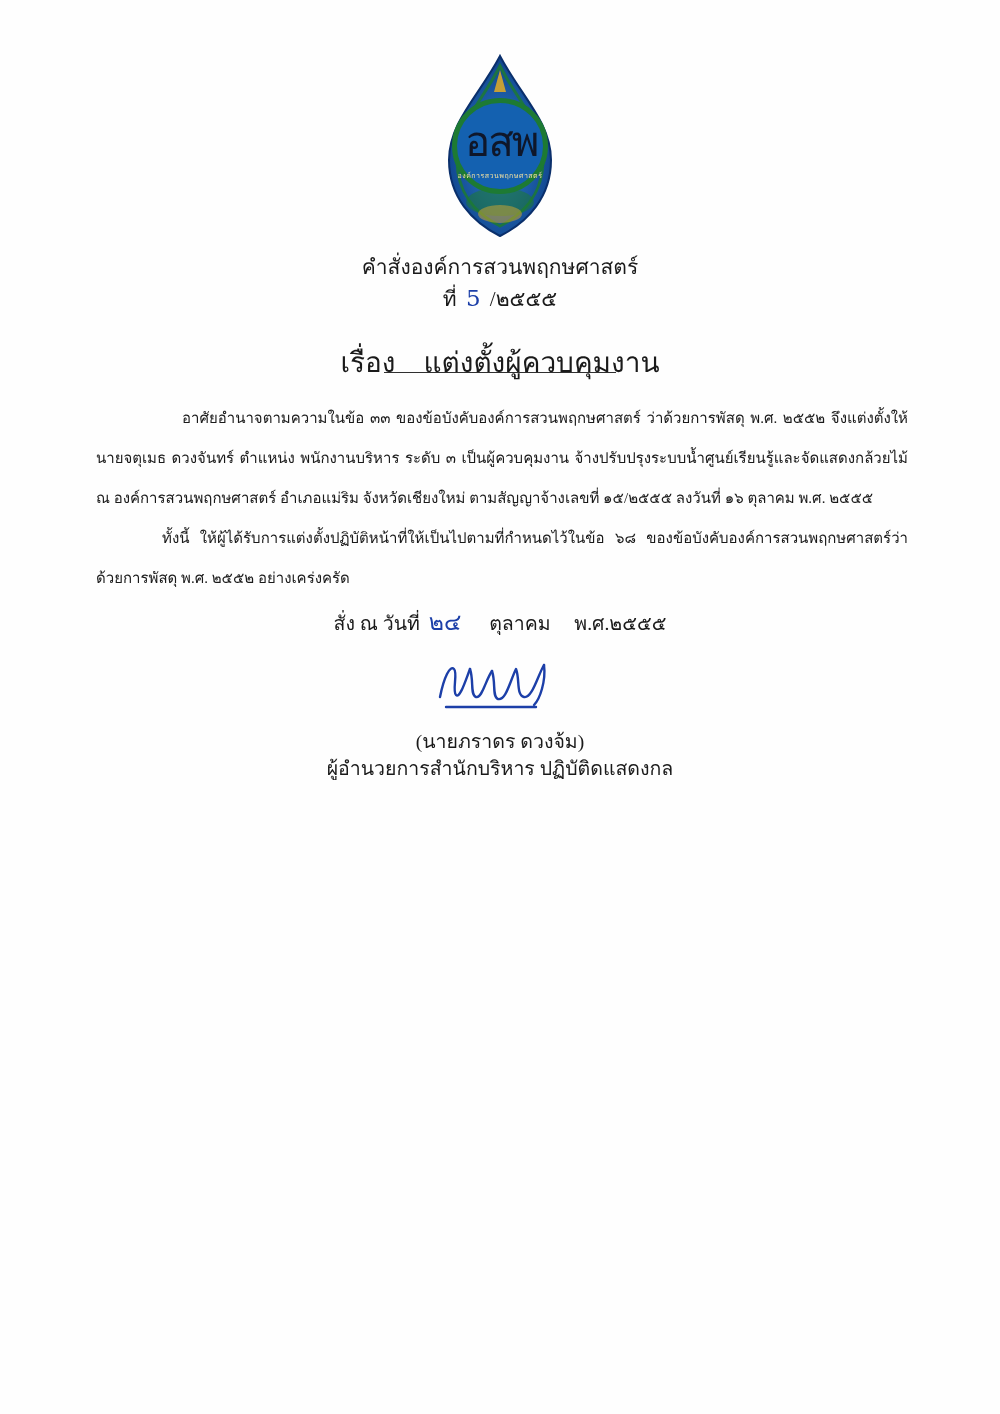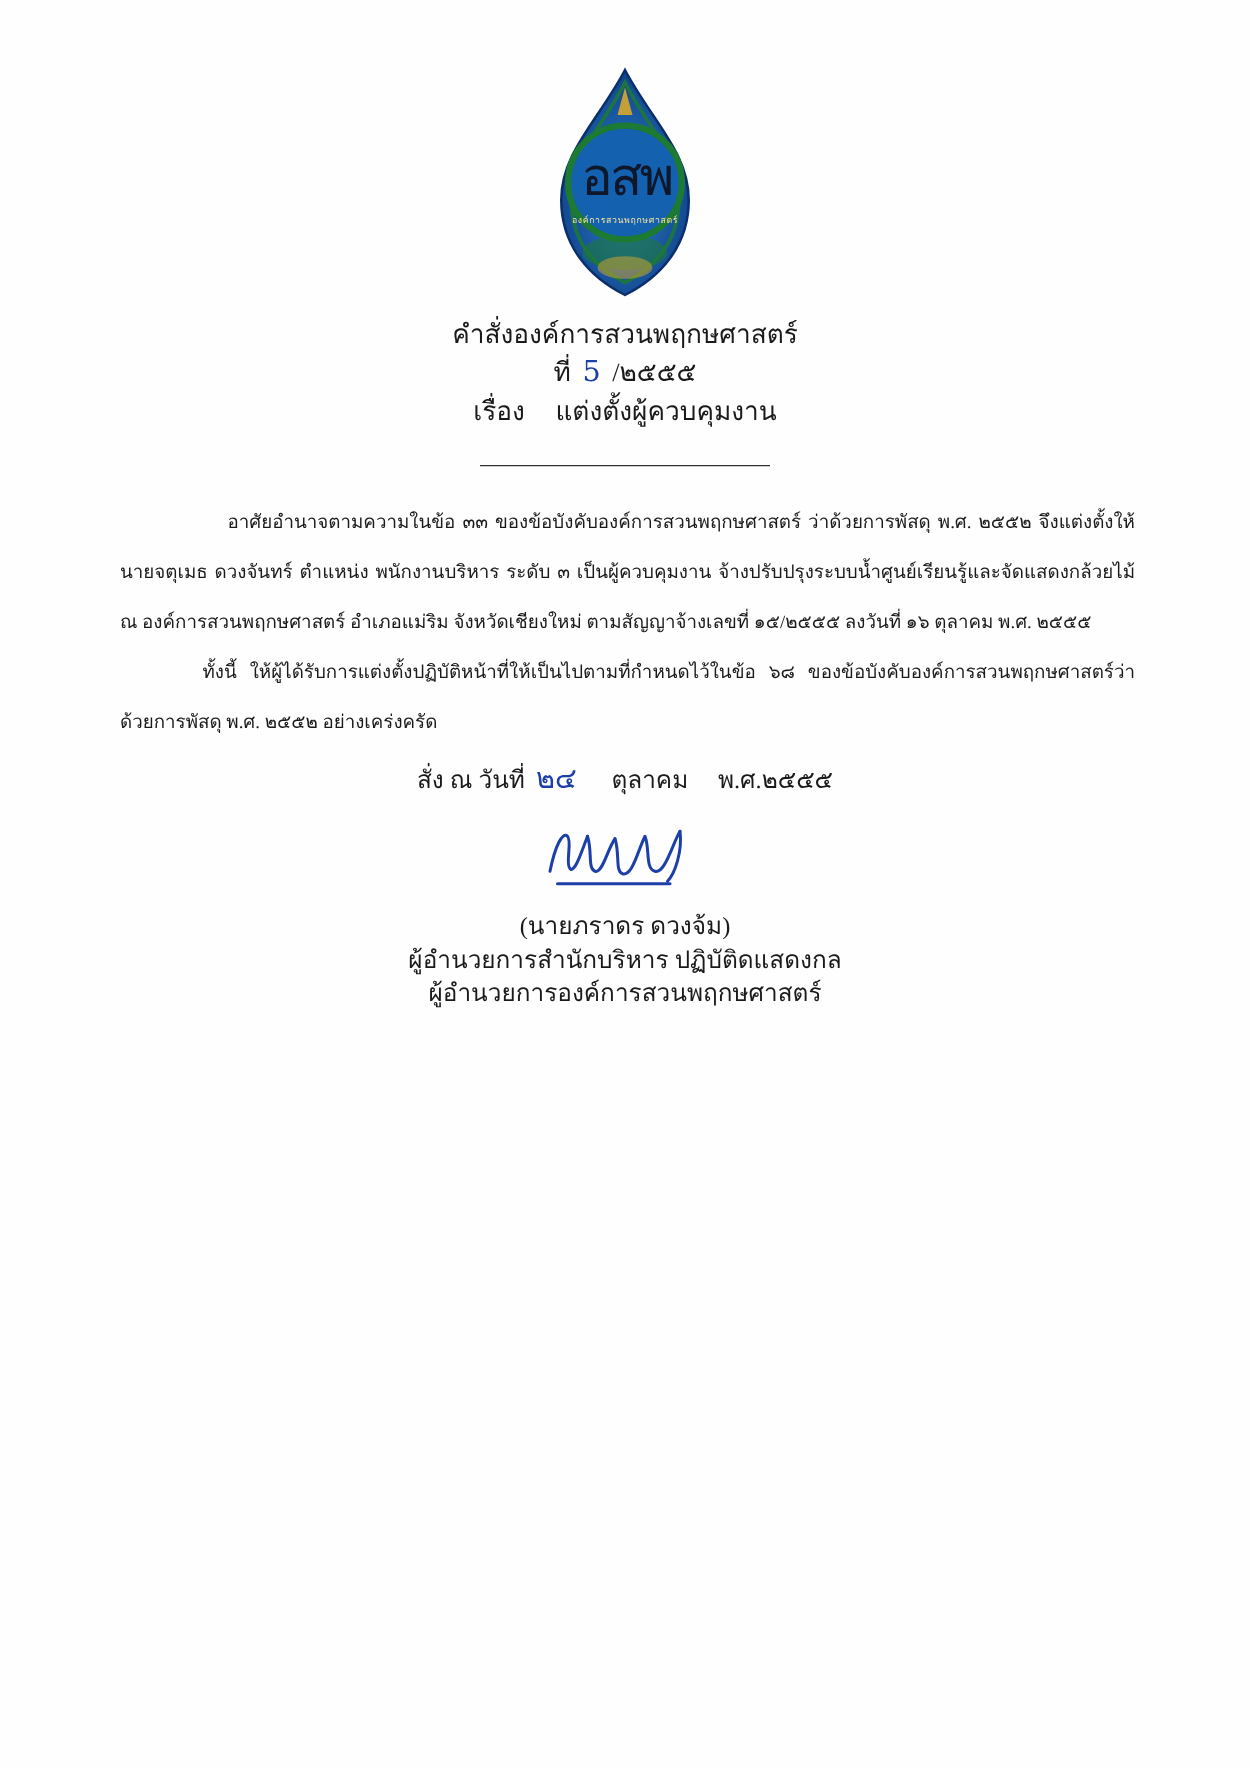--- a/index.html
+++ b/index.html
@@ -90,21 +90,21 @@
     position: absolute;
     top: 252px;
     left: 0;
     width: 1000px;
     text-align: center;
     font-size: 21px;
     line-height: 31px;
   }
   .heading .line1 { font-size: 21px; }
   .heading .line2 { font-size: 21px; }
-  .heading .line3 { font-size: 21px; }
+  .heading .line3 { font-size: 28px; margin-top: 32px; }
   .hand-num {
     color: #1c3fa8;
     font-family: "DejaVu Serif", serif;
     font-size: 23px;
     padding: 0 4px;
   }
   .sp { display: inline-block; width: 14px; }
 
   .rule {
     position: absolute;
@@ -226,16 +226,15 @@
         <path d="M92 16 C 96 28, 92 42, 98 44 C 106 46, 110 26, 116 14 C 120 24, 116 40, 124 42 C 132 44, 138 20, 144 10"></path>
         <path d="M144 10 C 146 26, 140 44, 134 50"></path>
         <path d="M46 52 L 136 52"></path>
       </g>
     </svg>
   </div>
 
   <div class="signer">
     <div>(นายภราดร ดวงจ้ม)</div>
     <div>ผู้อำนวยการสำนักบริหาร ปฏิบัติดแสดงกล</div>
-    <div>ผู้อำนวยการองค์การสวนพฤกษศาสตร์</div>
   </div>
 
 </div>
 
 </body></html>

